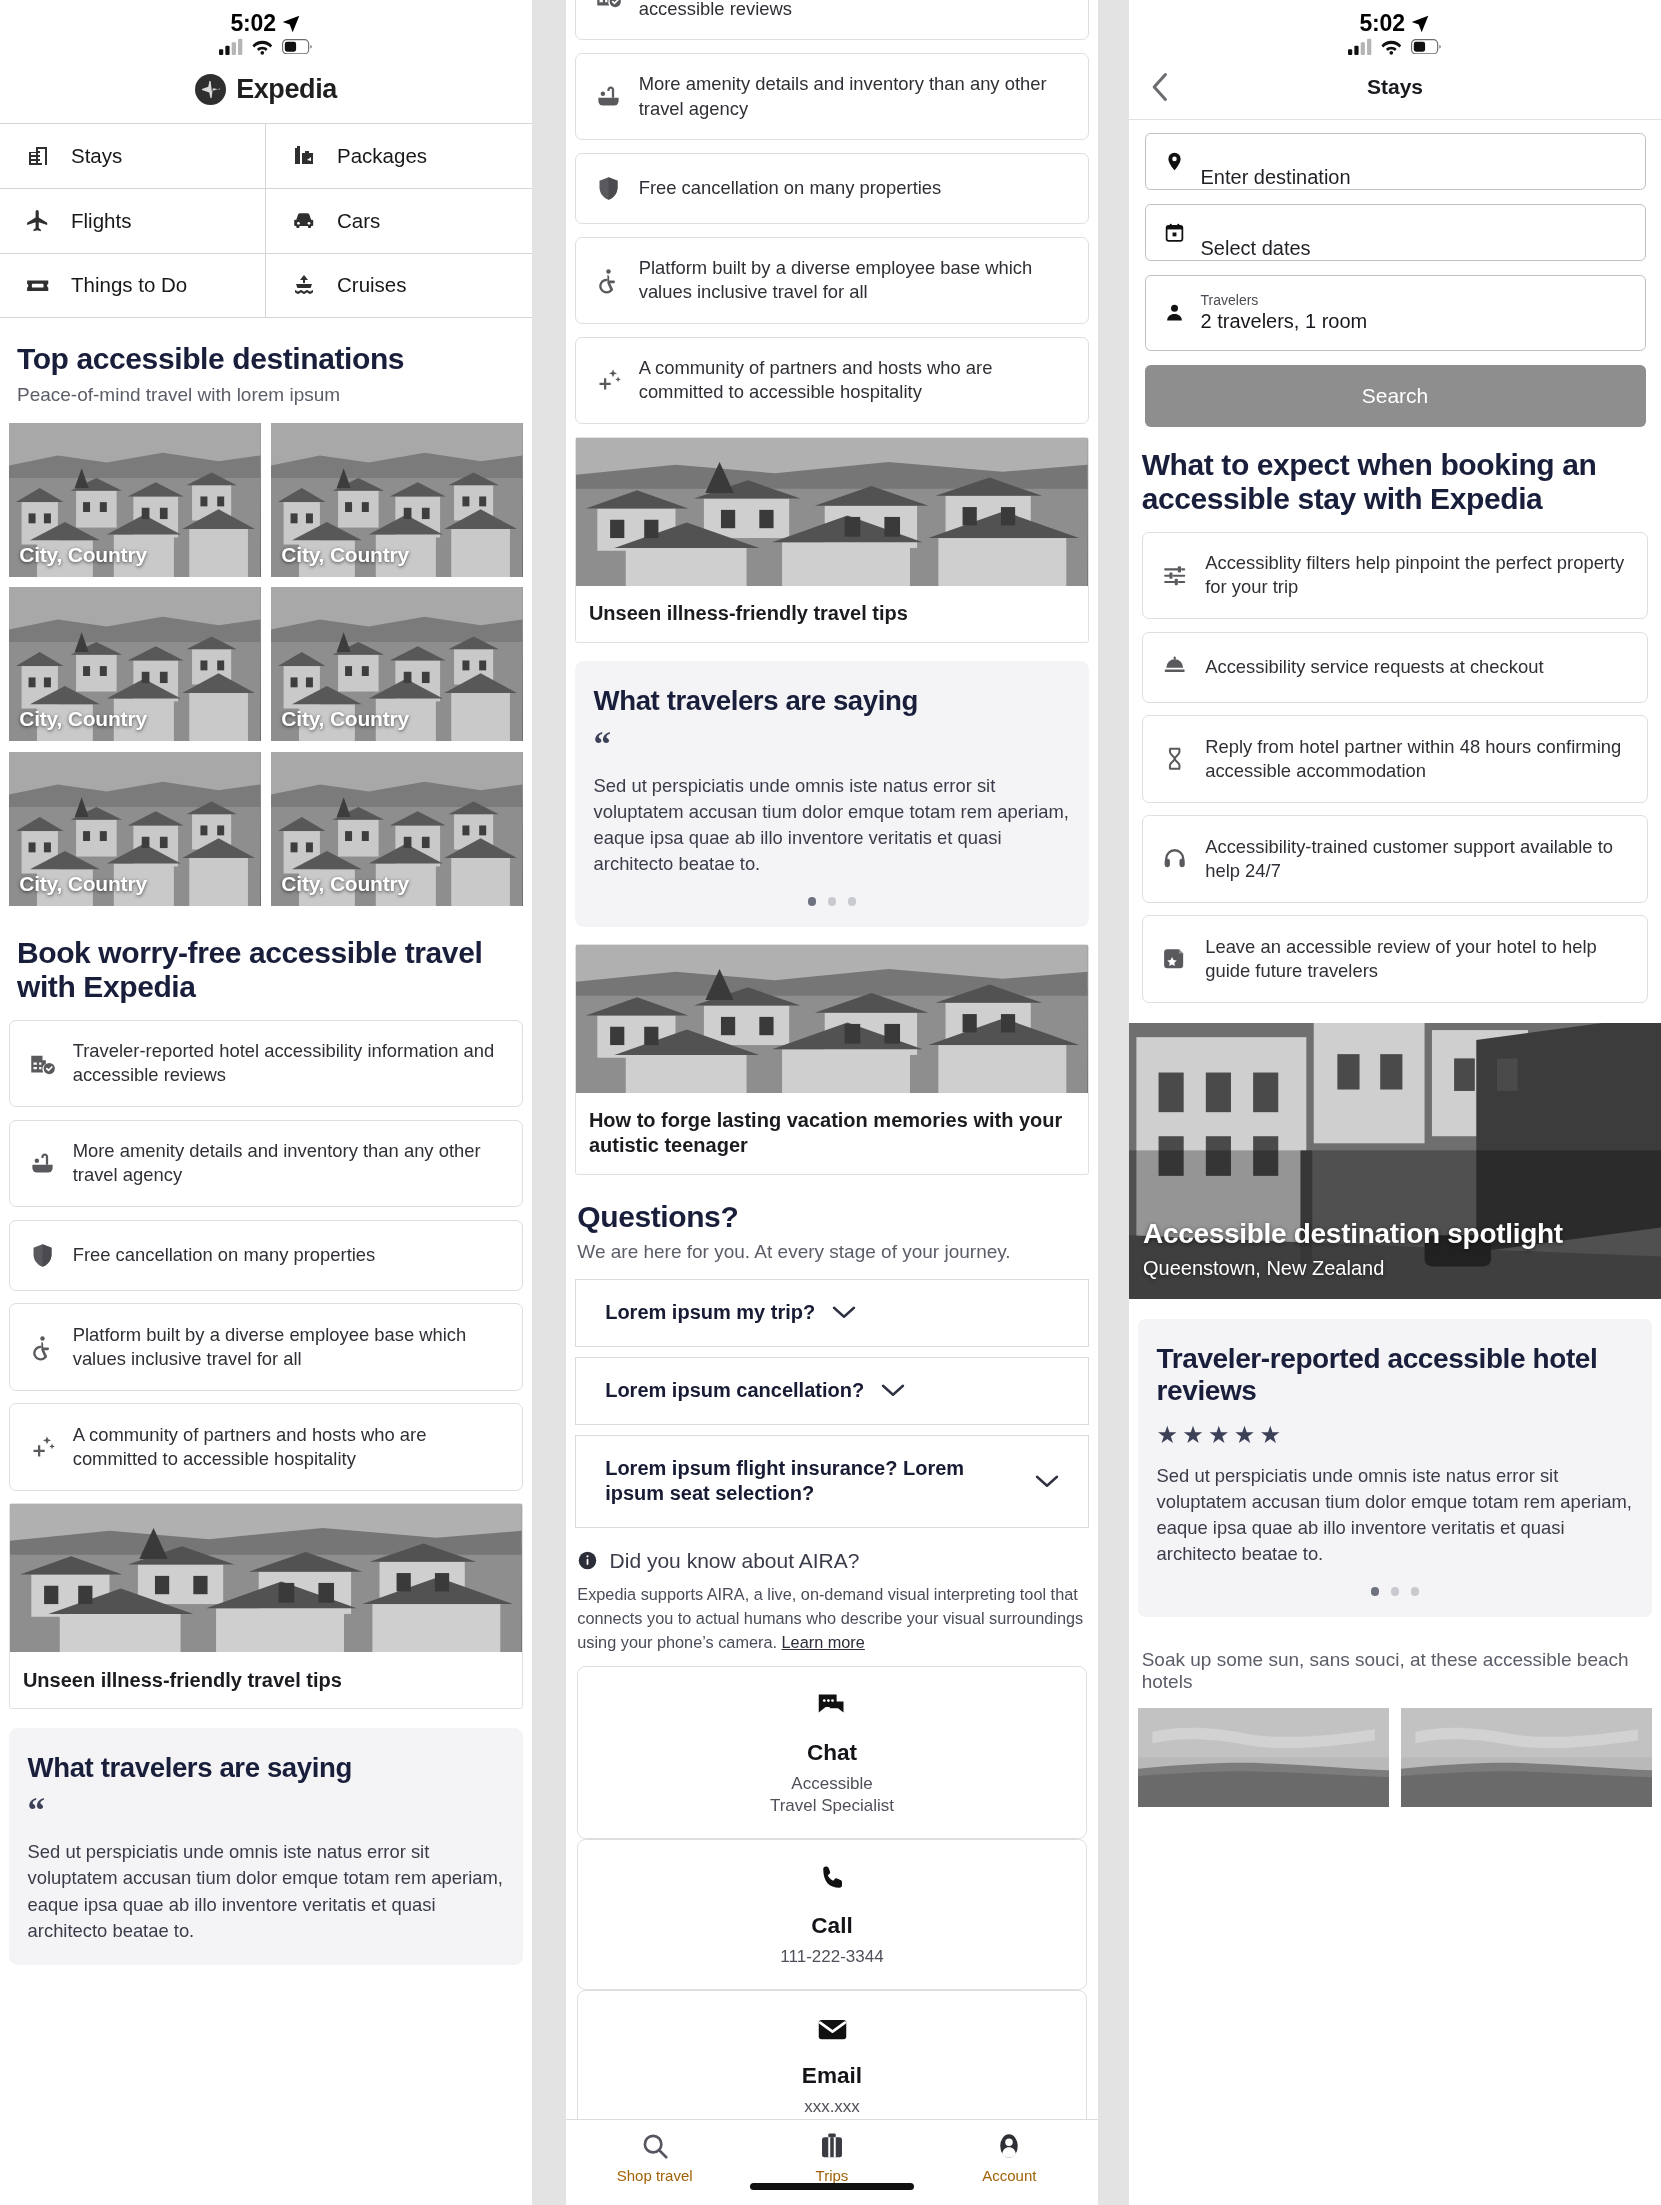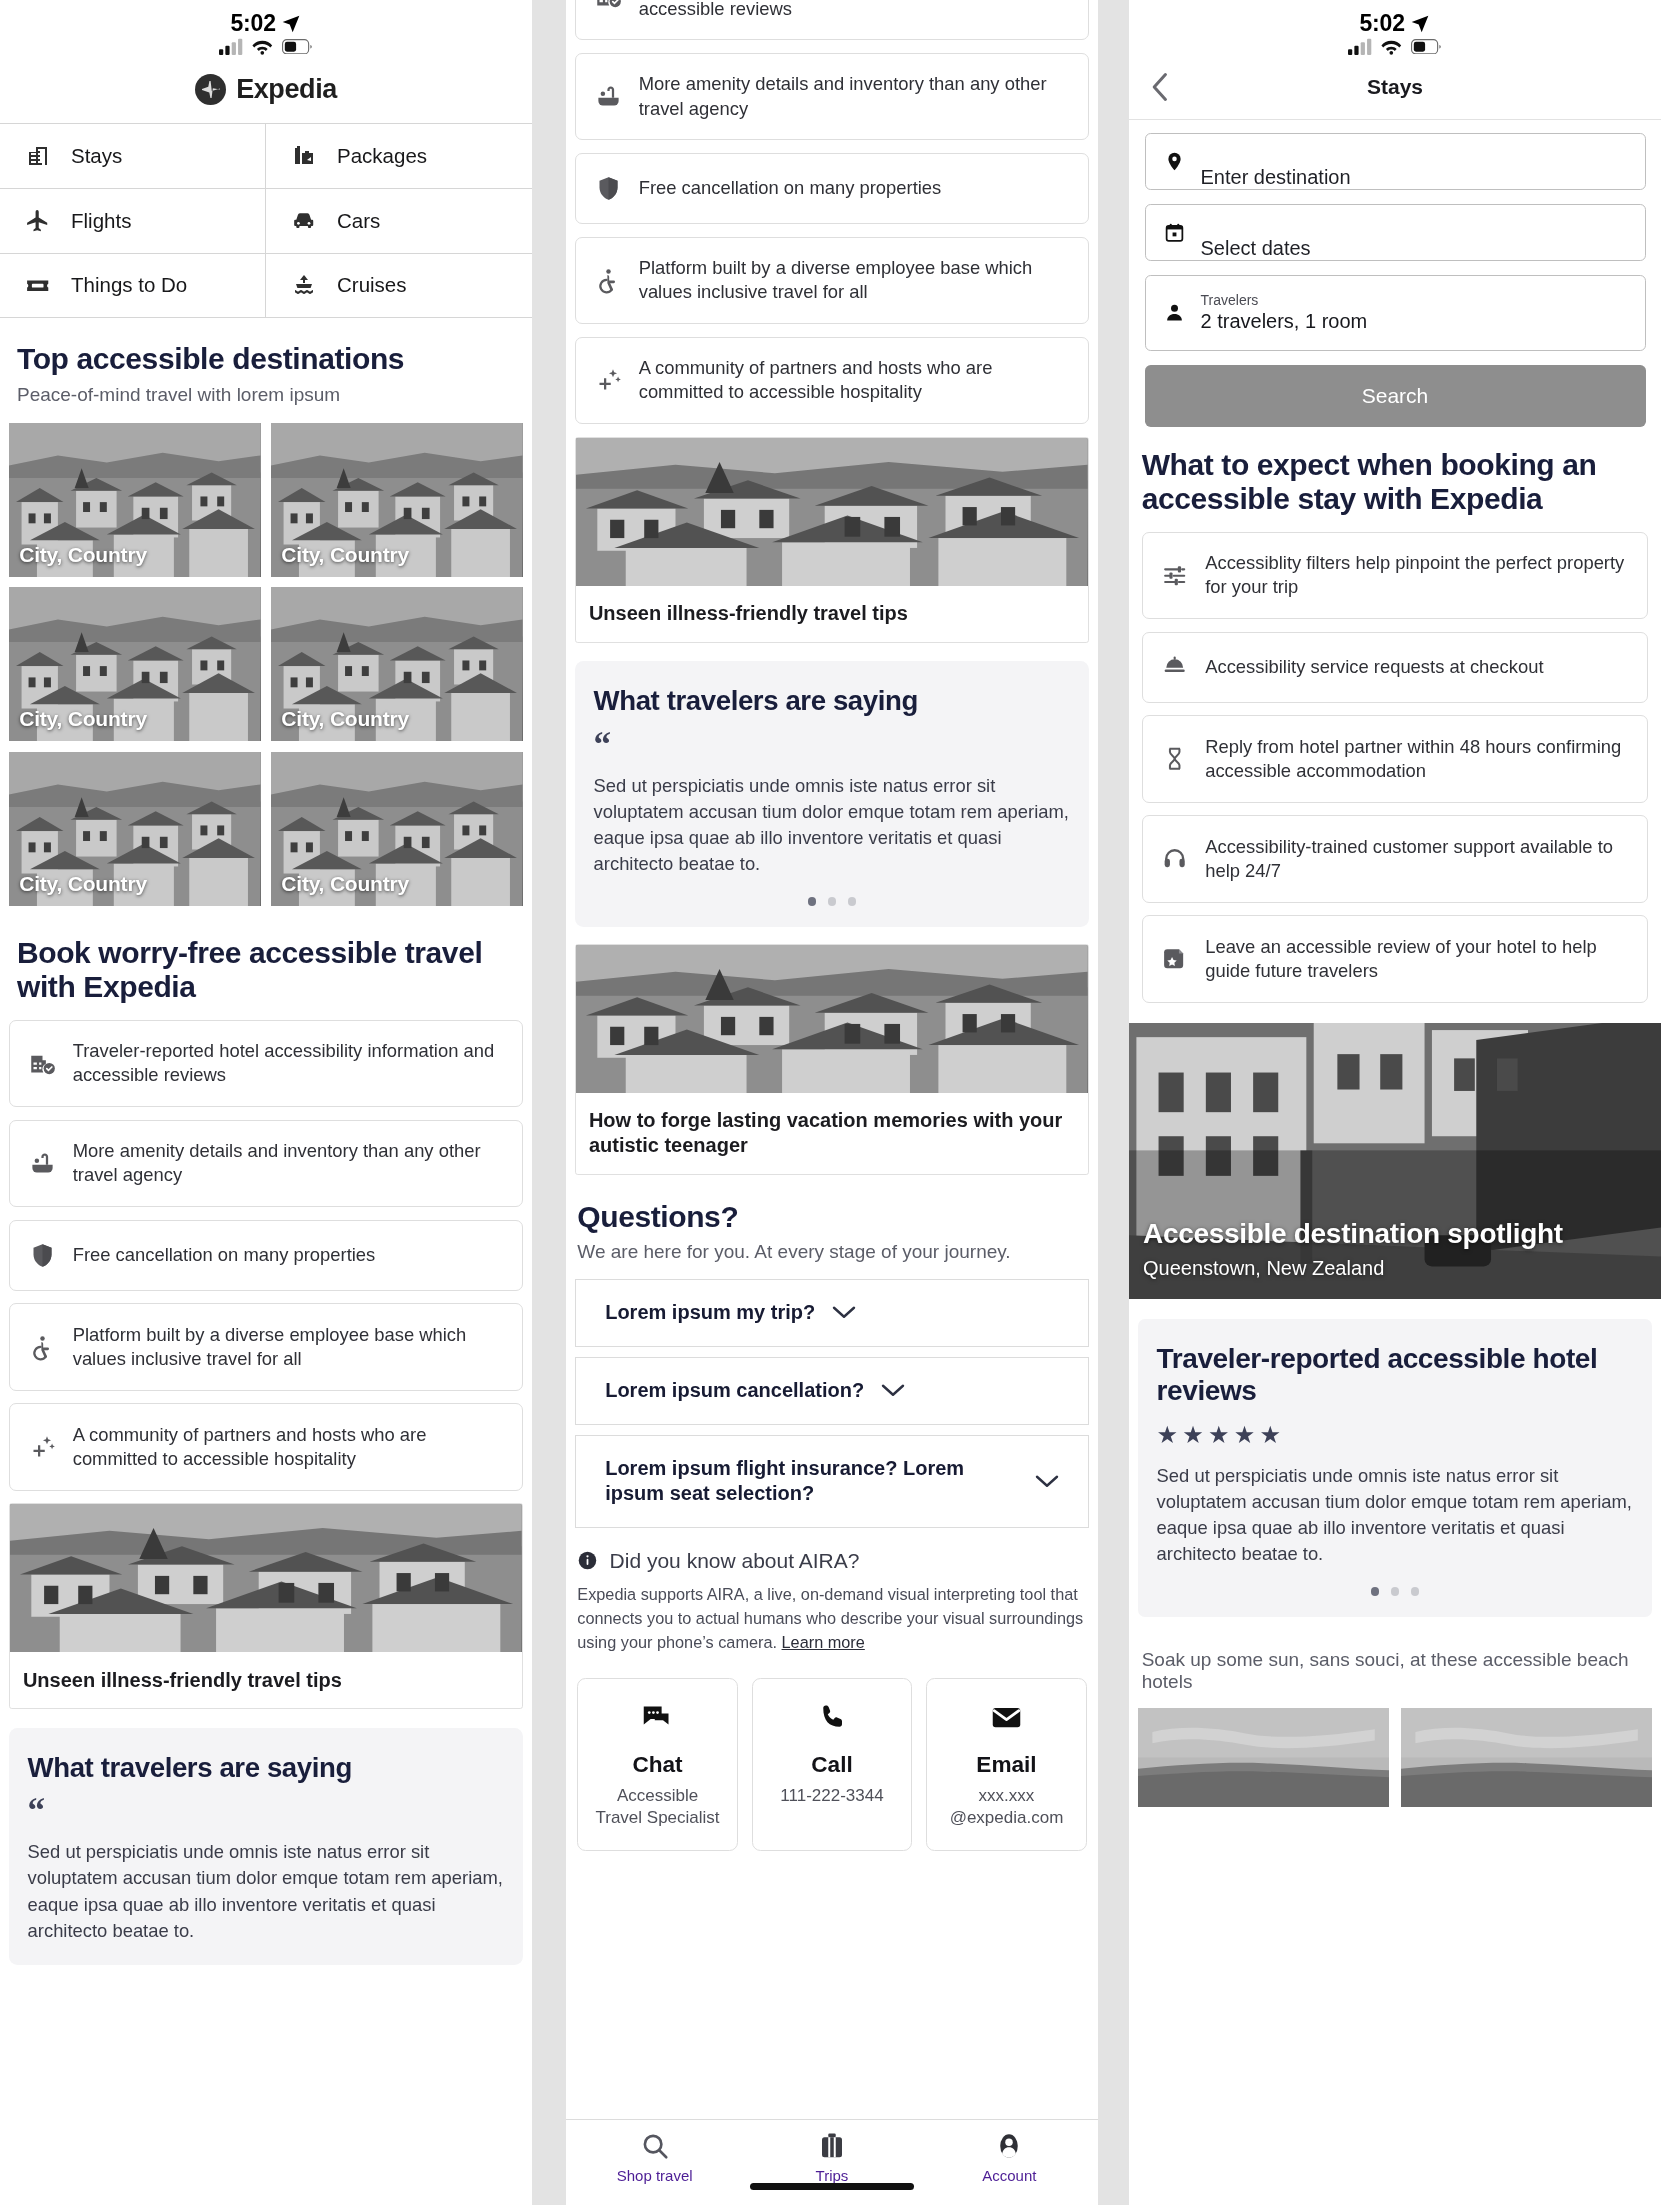--- a/index.html
+++ b/index.html
@@ -105,37 +105,37 @@
   .chev { flex: 0 0 24px; }
 
   
   .aira { padding: 0 11.3px; margin-top: 21px; }
   .aira-head { display:flex; align-items:center; gap: 11.3px; }
   .aira-title { font-size: 21px; color: #3a3c49; }
   .aira-body { font-size: 16.3px; line-height: 1.46; color: #4a4c58; margin-top: 10px; }
   .aira-link { text-decoration: underline; color:#2b2d38; }
 
   
-  .contact-row { display:flex; gap: 14px; padding: 0 11.3px; margin-top: 24px; }
+  .contact-row { display:flex; gap: 0; padding: 0 11.3px; margin-top: 12px; flex-direction: column; }
   .contact-card {
     flex:1; border:1.4px solid #dedede; border-radius: 8.5px;
     padding: 20px 8.5px 21px 8.5px; text-align:center;
   }
   .cc-icon { height: 37px; display:flex; align-items:center; justify-content:center; }
   .cc-title { font-size: 22.6px; font-weight:700; color:#131318; margin-top: 15.5px;}
   .cc-sub { font-size: 17px; color:#4f5059; margin-top: 7px; line-height: 1.3;}
 
   
   .tabbar {
     position:absolute; left:0; right:0; bottom:0;
     border-top: 1.4px solid #dcdcdc; background:#fff;
     height: 86px; display:flex; align-items:flex-start; padding-top: 11.3px;
   }
   .tab { flex:1; display:flex; flex-direction:column; align-items:center; gap: 5.7px; }
-  .tab-label { font-size: 15px; color:#4c1d95; }
+  .tab-label { font-size: 15px; color:#a16207; }
   .home-indicator { position:absolute; bottom: 15.5px; left: 50%; transform: translateX(-50%); width: 164px; height: 7px; background:#111; border-radius: 4.2px;}
 
   
   .nav-head {
     height: 65px; display:flex; align-items:center; justify-content:center; position:relative;
     border-bottom: 1.4px solid #e2e2e2;
   }
   .nav-back { position:absolute; left: 21px; top:50%; transform:translateY(-50%); }
   .nav-title { font-size: 21px; font-weight: 700; color:#1a1a1f; }
 

